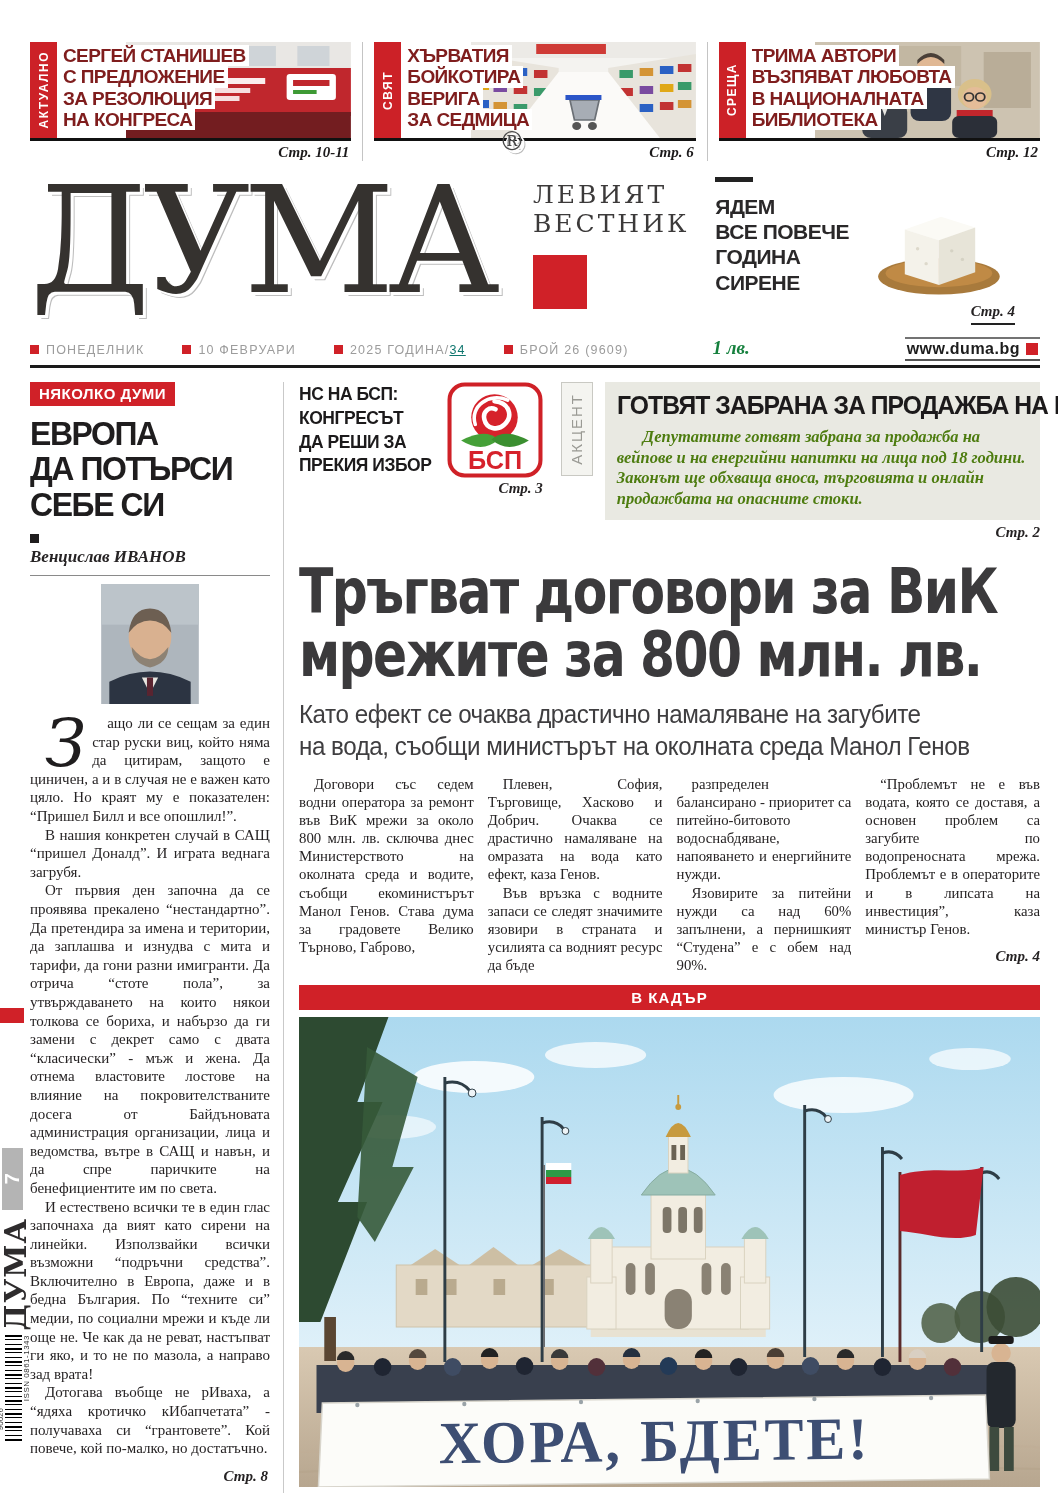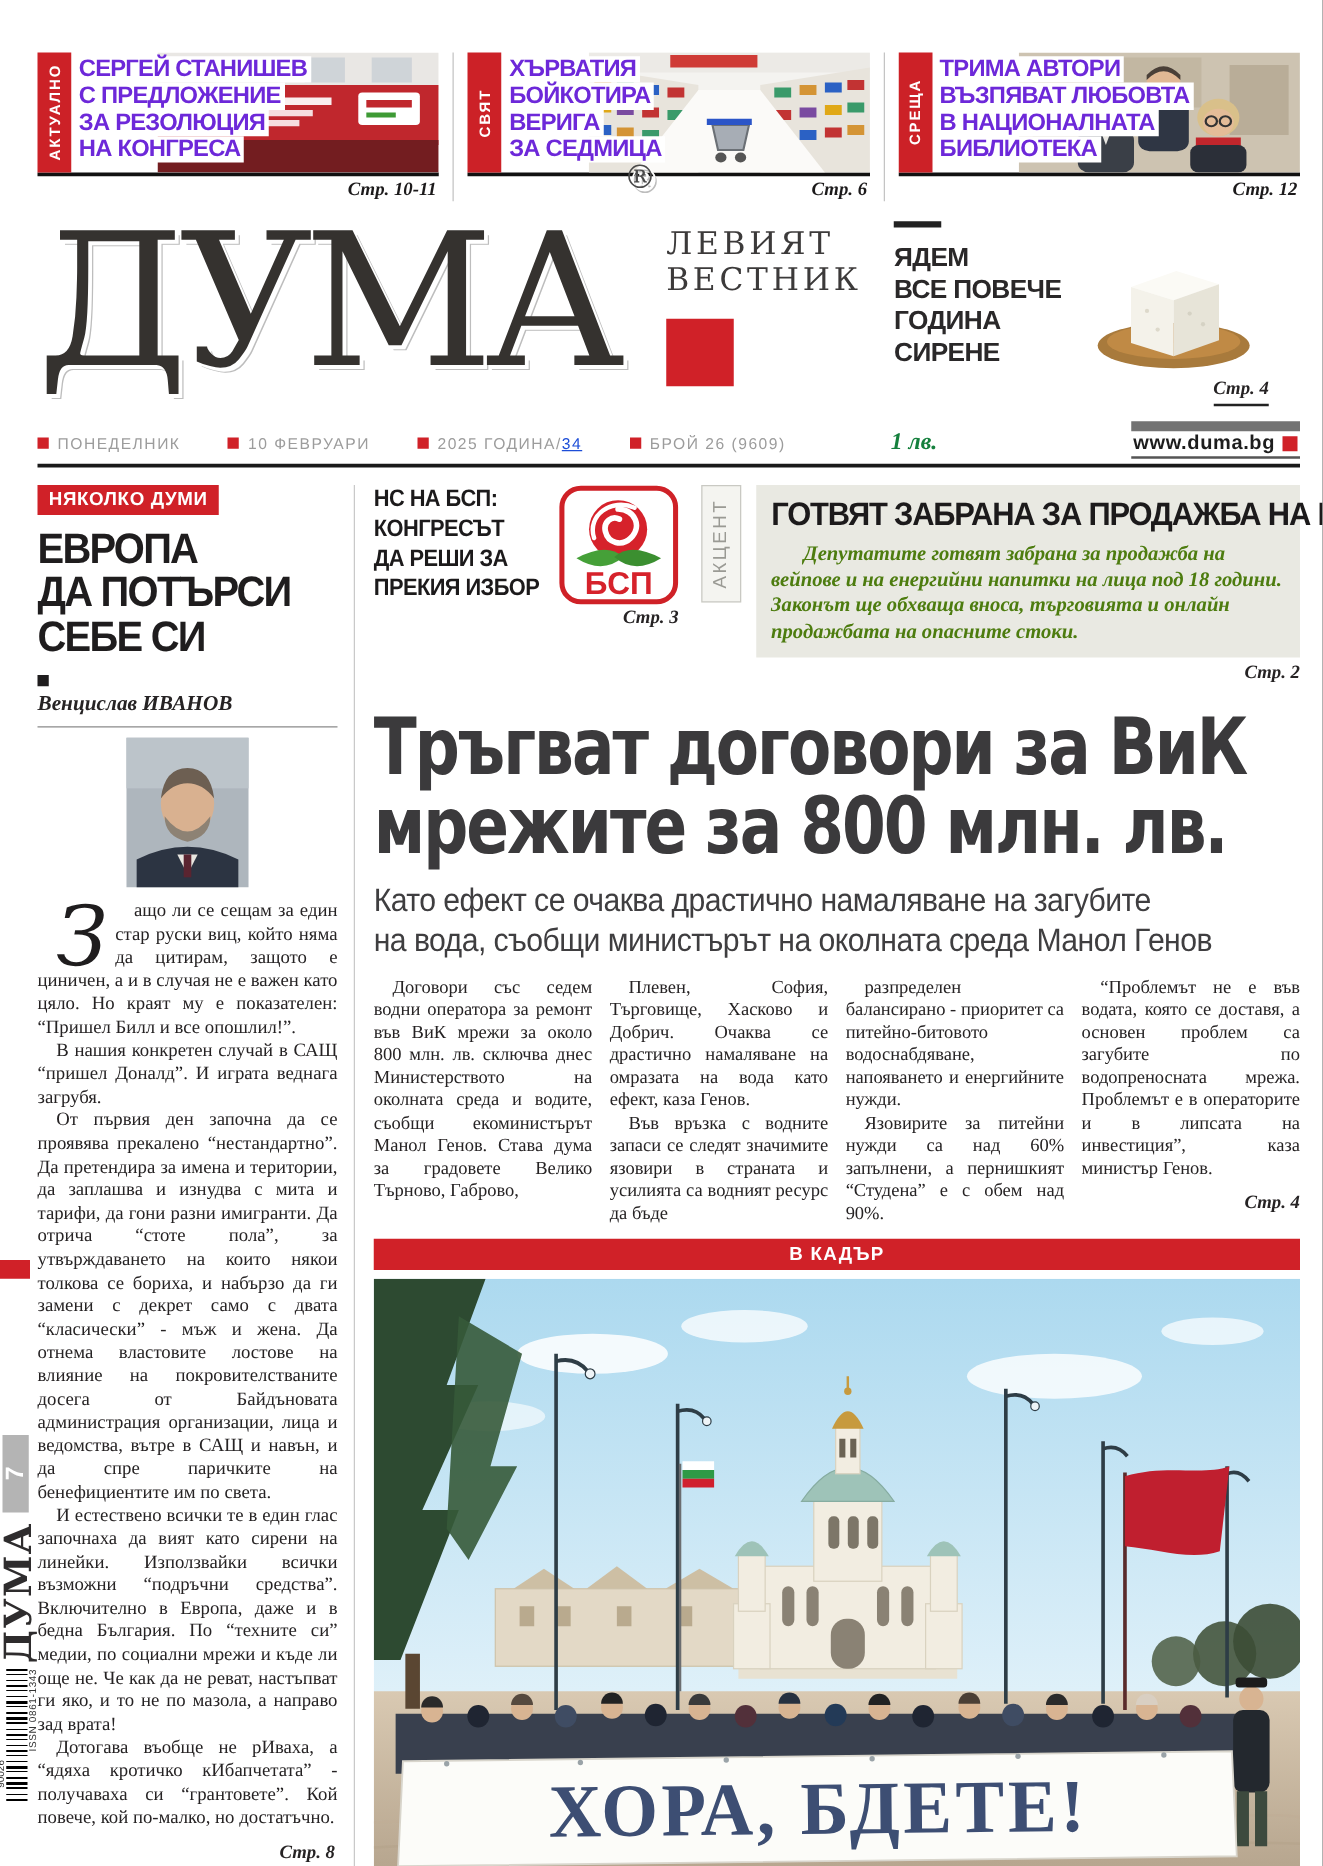--- a/index.html
+++ b/index.html
@@ -11,21 +11,21 @@
   .teaser-row{display:flex;padding-top:42px;}
   .tdiv{width:1px;background:#c4c4c4;margin:0 11px;}
   .teaser{flex:1;display:flex;flex-direction:column;}
   .tmain{display:flex;height:96px;border-bottom:3px solid #111;position:relative;}
   .vtab{width:27px;background:#cc2127;display:flex;align-items:center;justify-content:center;flex:none;}
   .vtab span{writing-mode:vertical-rl;transform:rotate(180deg);color:#fff;
              font:bold 12px "Liberation Sans",sans-serif;letter-spacing:1.5px;}
   .tcontent{flex:1;position:relative;margin-left:6px;}
   .tphoto{position:absolute;right:0;top:0;height:100%;width:78%;}
   .tlines{position:relative;z-index:2;padding-top:3px;}
-  .tlines div{display:inline-block;background:#fff;color:#6d28d9;
+  .tlines div{display:inline-block;background:#fff;color:#7f1d1d;
       font:bold 19px/1.12 "Liberation Sans",sans-serif;letter-spacing:-0.6px;padding:0 3px 0 0;}
   .tlines div{display:block;width:max-content;max-width:100%;}
   .pref{font:bold italic 15px "Liberation Serif",serif;color:#1c1a1b;text-align:right;padding:3px 2px 0 0;}
 
   
   .masthead{display:flex;margin-top:6px;height:168px;}
   .logo{font-family:"DejaVu Serif",serif;font-weight:normal;font-size:148px;line-height:1;
         letter-spacing:-7px;color:#35322f;text-shadow:3px 3px 0 #fff,4px 4px 0 #bdbdbd;position:relative;}
   .logo sup{font-size:26px;letter-spacing:0;position:relative;top:-92px;left:6px;color:#4a4a4a;}
   .mid-col{display:flex;flex-direction:column;margin-left:14px;padding-top:14px;}
@@ -33,24 +33,24 @@
   .period{width:54px;height:54px;background:#d02128;margin-top:16px;}
   .cheese-col{margin-left:26px;padding-top:10px;}
   .cheese-bar{width:38px;height:5px;background:#222;margin-bottom:12px;}
   .cheese-col .tl{font:bold 21px/1.2 "Liberation Sans",sans-serif;letter-spacing:-0.5px;color:#2a2829;}
   .cheese-img-col{margin-left:16px;padding-top:22px;display:flex;flex-direction:column;align-items:flex-end;}
   .cheese-ref{font:bold italic 15px "Liberation Serif",serif;border-bottom:2px solid #222;padding-bottom:3px;margin-top:2px;}
 
   .dateline{display:flex;align-items:baseline;margin-top:2px;font-family:"Liberation Sans",sans-serif;}
   .ditem{font-size:12.5px;letter-spacing:1.2px;color:#9c9c9c;margin-right:38px;white-space:nowrap;}
   .ditem .sq{display:inline-block;width:9px;height:9px;background:#d02128;margin-right:7px;}
-  .ditem .red{color:#1d4ed8;text-decoration:underline;}
+  .ditem .red{color:#0f766e;text-decoration:underline;}
   .price{font:bold italic 19px "Liberation Serif",serif;color:#15803d;margin-left:46px;}
   .site{margin-left:auto;font:bold 16px "Liberation Sans",sans-serif;letter-spacing:0.5px;color:#1d1d1d;
-        display:flex;align-items:center;border-top:8px solid #737373;border-bottom:2px solid #555;padding:1px 2px;}
+        display:flex;align-items:center;border-top:2px solid #737373;border-bottom:2px solid #555;padding:1px 2px;}
   .site .sq{width:12px;height:12px;background:#d02128;margin-left:6px;display:inline-block;}
   .big-rule{height:3px;background:#1a1a1a;margin-top:4px;}
 
   
   .main-grid{display:flex;margin-top:14px;}
   .left-col{width:240px;flex:none;border-right:1px solid #c9c9c9;padding-right:13px;}
   .right-col{flex:1;padding-left:15px;min-width:0;}
 
   .kicker{display:inline-block;background:#d02128;color:#fff;font:bold 15px "Liberation Sans",sans-serif;
           letter-spacing:0.5px;padding:3px 9px 4px;}

